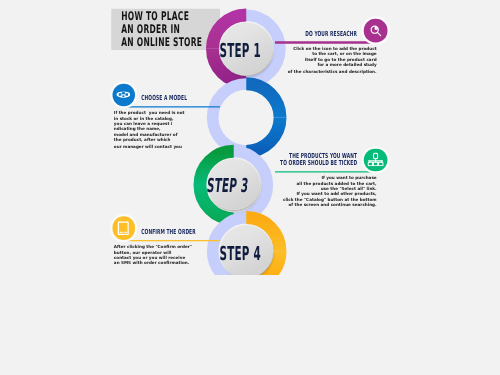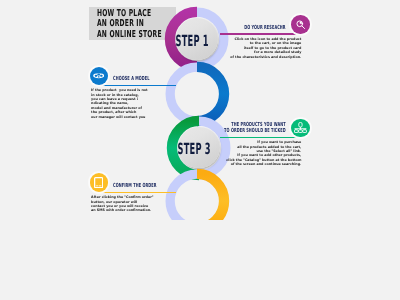--- a/index.html
+++ b/index.html
@@ -118,21 +118,21 @@
         </span>
       </div>
       <div class="hdr l" style="top: 76.2px; left: 112.5px;">CHOOSE A MODEL</div>
       <div class="body" style="top: 88.35px; left: 91.1px; text-align: left;">If the product  you need is not
 in stock or in the catalog,
 you can leave a request i
 ndicating the name,
 model and manufacturer of
 the product, after which
 our manager will contact you</div>
-      <div class="step" style="left: 164px; top: 112.5px;">
+      <div class="step" style="left: 152px; top: 112.5px; font-style: italic;">
         <svg width="70" height="70">
           <defs>
             <linearGradient id="g2a" x1="0" y1="0" x2="0" y2="1">
               <stop offset="0" stop-color="#089a3c"></stop>
               <stop offset="1" stop-color="#06bb79"></stop>
             </linearGradient>
             <linearGradient id="g2b" x1="0" y1="0" x2="0" y2="1">
               <stop offset="0" stop-color="#06bb79"></stop>
               <stop offset="1" stop-color="#08aa58"></stop>
             </linearGradient>
@@ -177,20 +177,23 @@
             </linearGradient>
             <linearGradient id="g3b" x1="0" y1="0" x2="0" y2="1">
               <stop offset="0" stop-color="#fdbe26"></stop>
               <stop offset="1" stop-color="#fdaa0b"></stop>
             </linearGradient>
           </defs>
           <circle cx="35" cy="35" r="26.85" fill="none" stroke="#c6cefb" stroke-width="9.3"></circle>
           <path d="M 35 7.949999999999999 A 27.05 27.05 0 0 1 62.05 35" fill="none" stroke="url(#g3a)" stroke-width="10.3"></path>
           <path d="M 62.05 35 A 27.05 27.05 0 0 1 35 62.05" fill="none" stroke="url(#g3b)" stroke-width="10.3"></path>
         </svg>
+        <div class="inner">
+          <span class="steplabel">STEP 4</span>
+        </div>
       </div>
       <div class="rule" style="background: rgb(253, 190, 38); top: 191.55px; left: 98.8px; width: 76.9px;"></div>
       <div class="ico" style="left: 89.55px; top: 173.45px; height: 18.5px; width: 18.5px; background: rgb(253, 190, 38);">
         <span>
           <svg viewBox="0 0 38 46" width="9.3" height="11.3" style="margin-top:0.15px">
             <g fill="none" stroke="#fff" stroke-width="5.2" stroke-linejoin="round">
               <rect x="2.6" y="2.6" width="32.8" height="40.8" rx="3.6"></rect>
             </g>
             <rect x="7.4" y="34.5" width="10.6" height="3.4" rx="1.3" fill="#fff"></rect>
             <rect x="20.0" y="34.5" width="10.6" height="3.4" rx="1.3" fill="#fff"></rect>

